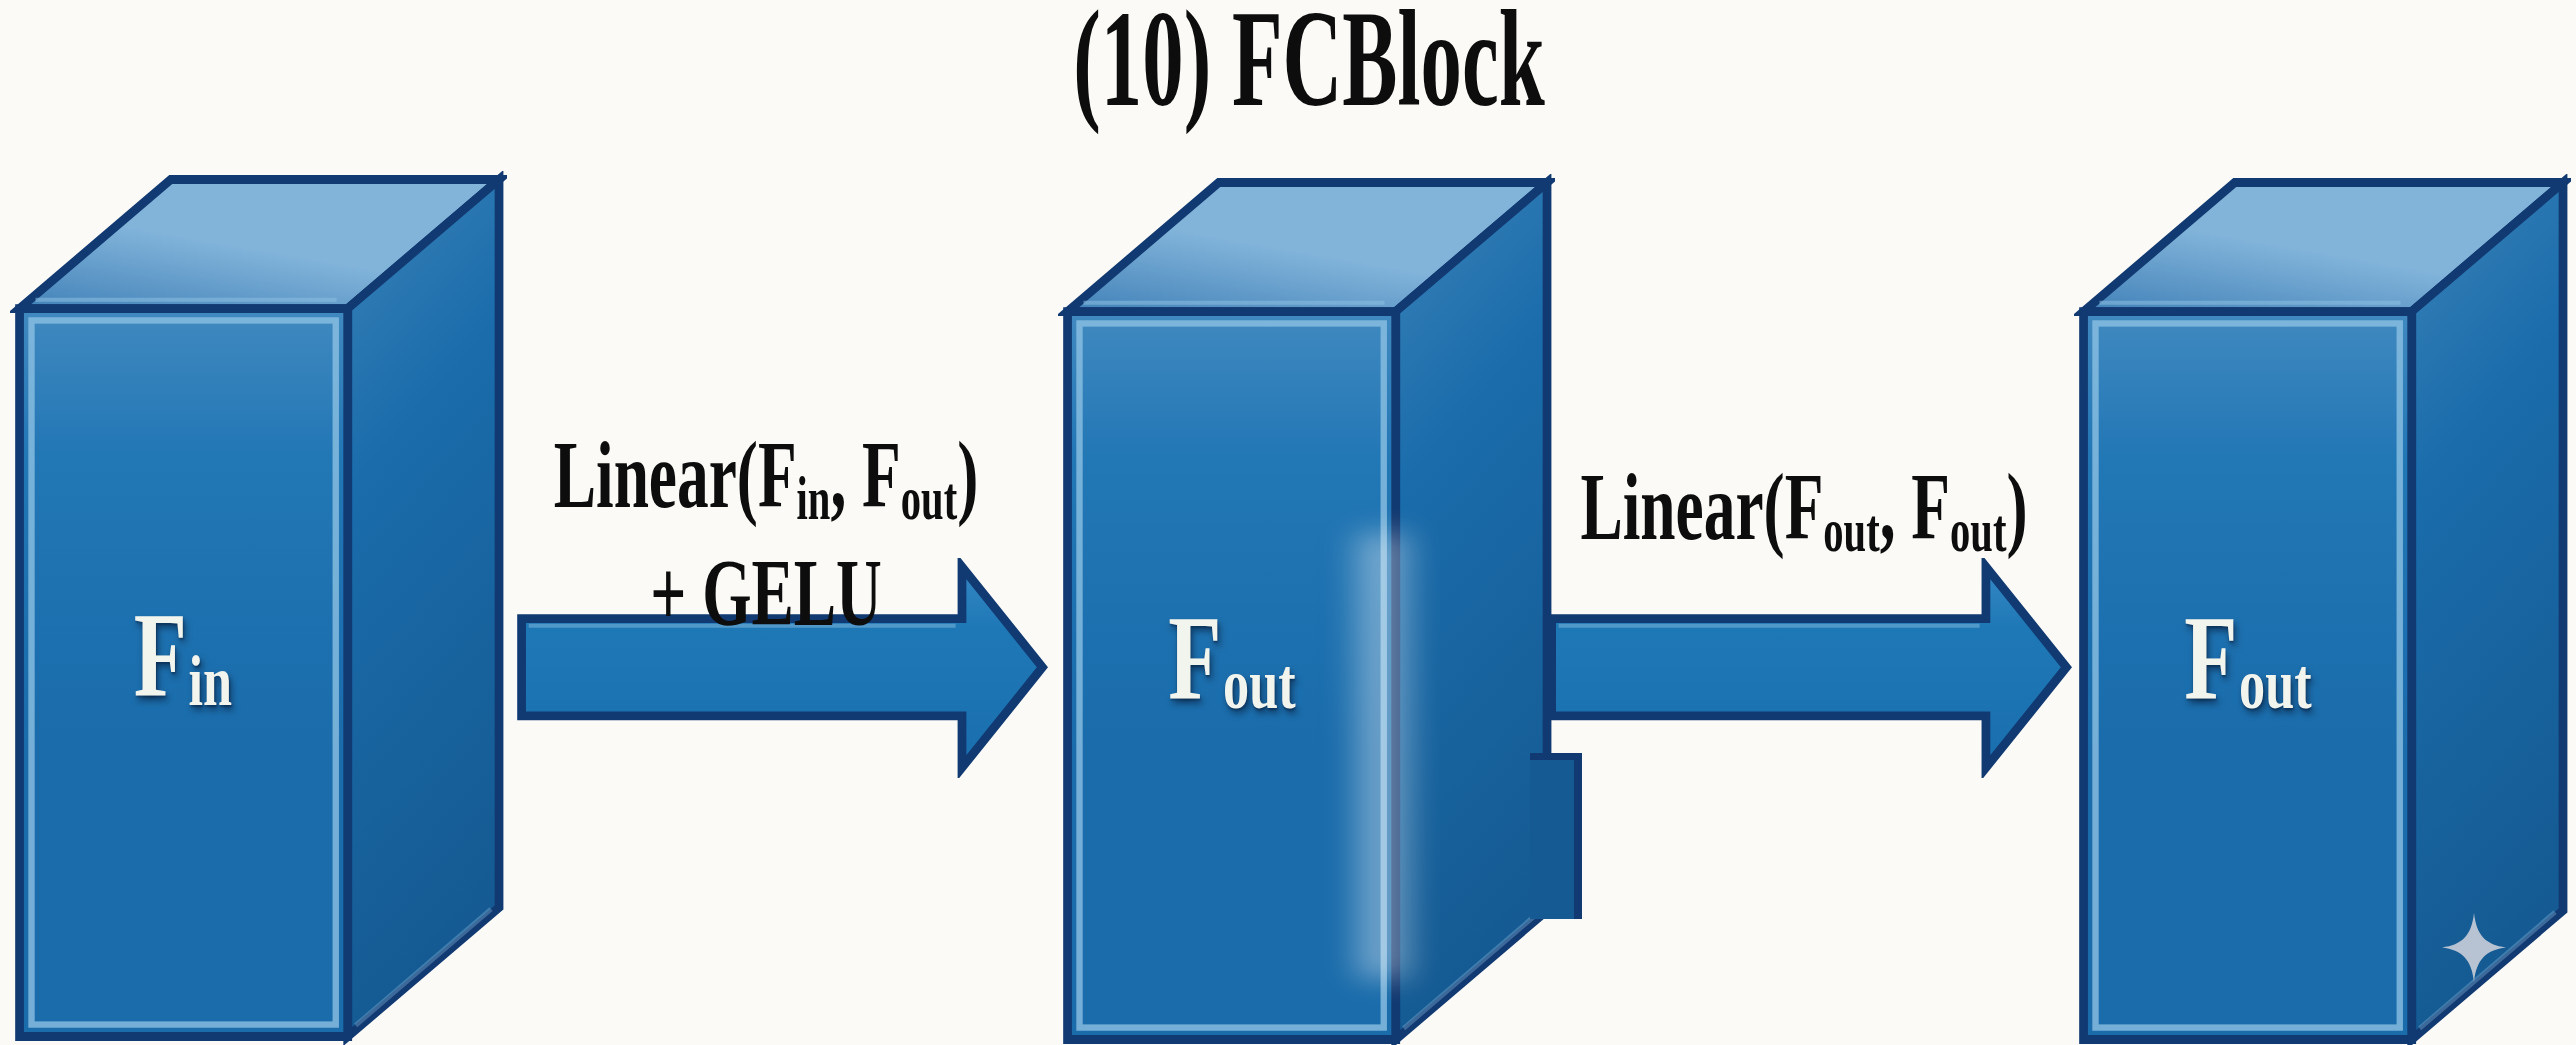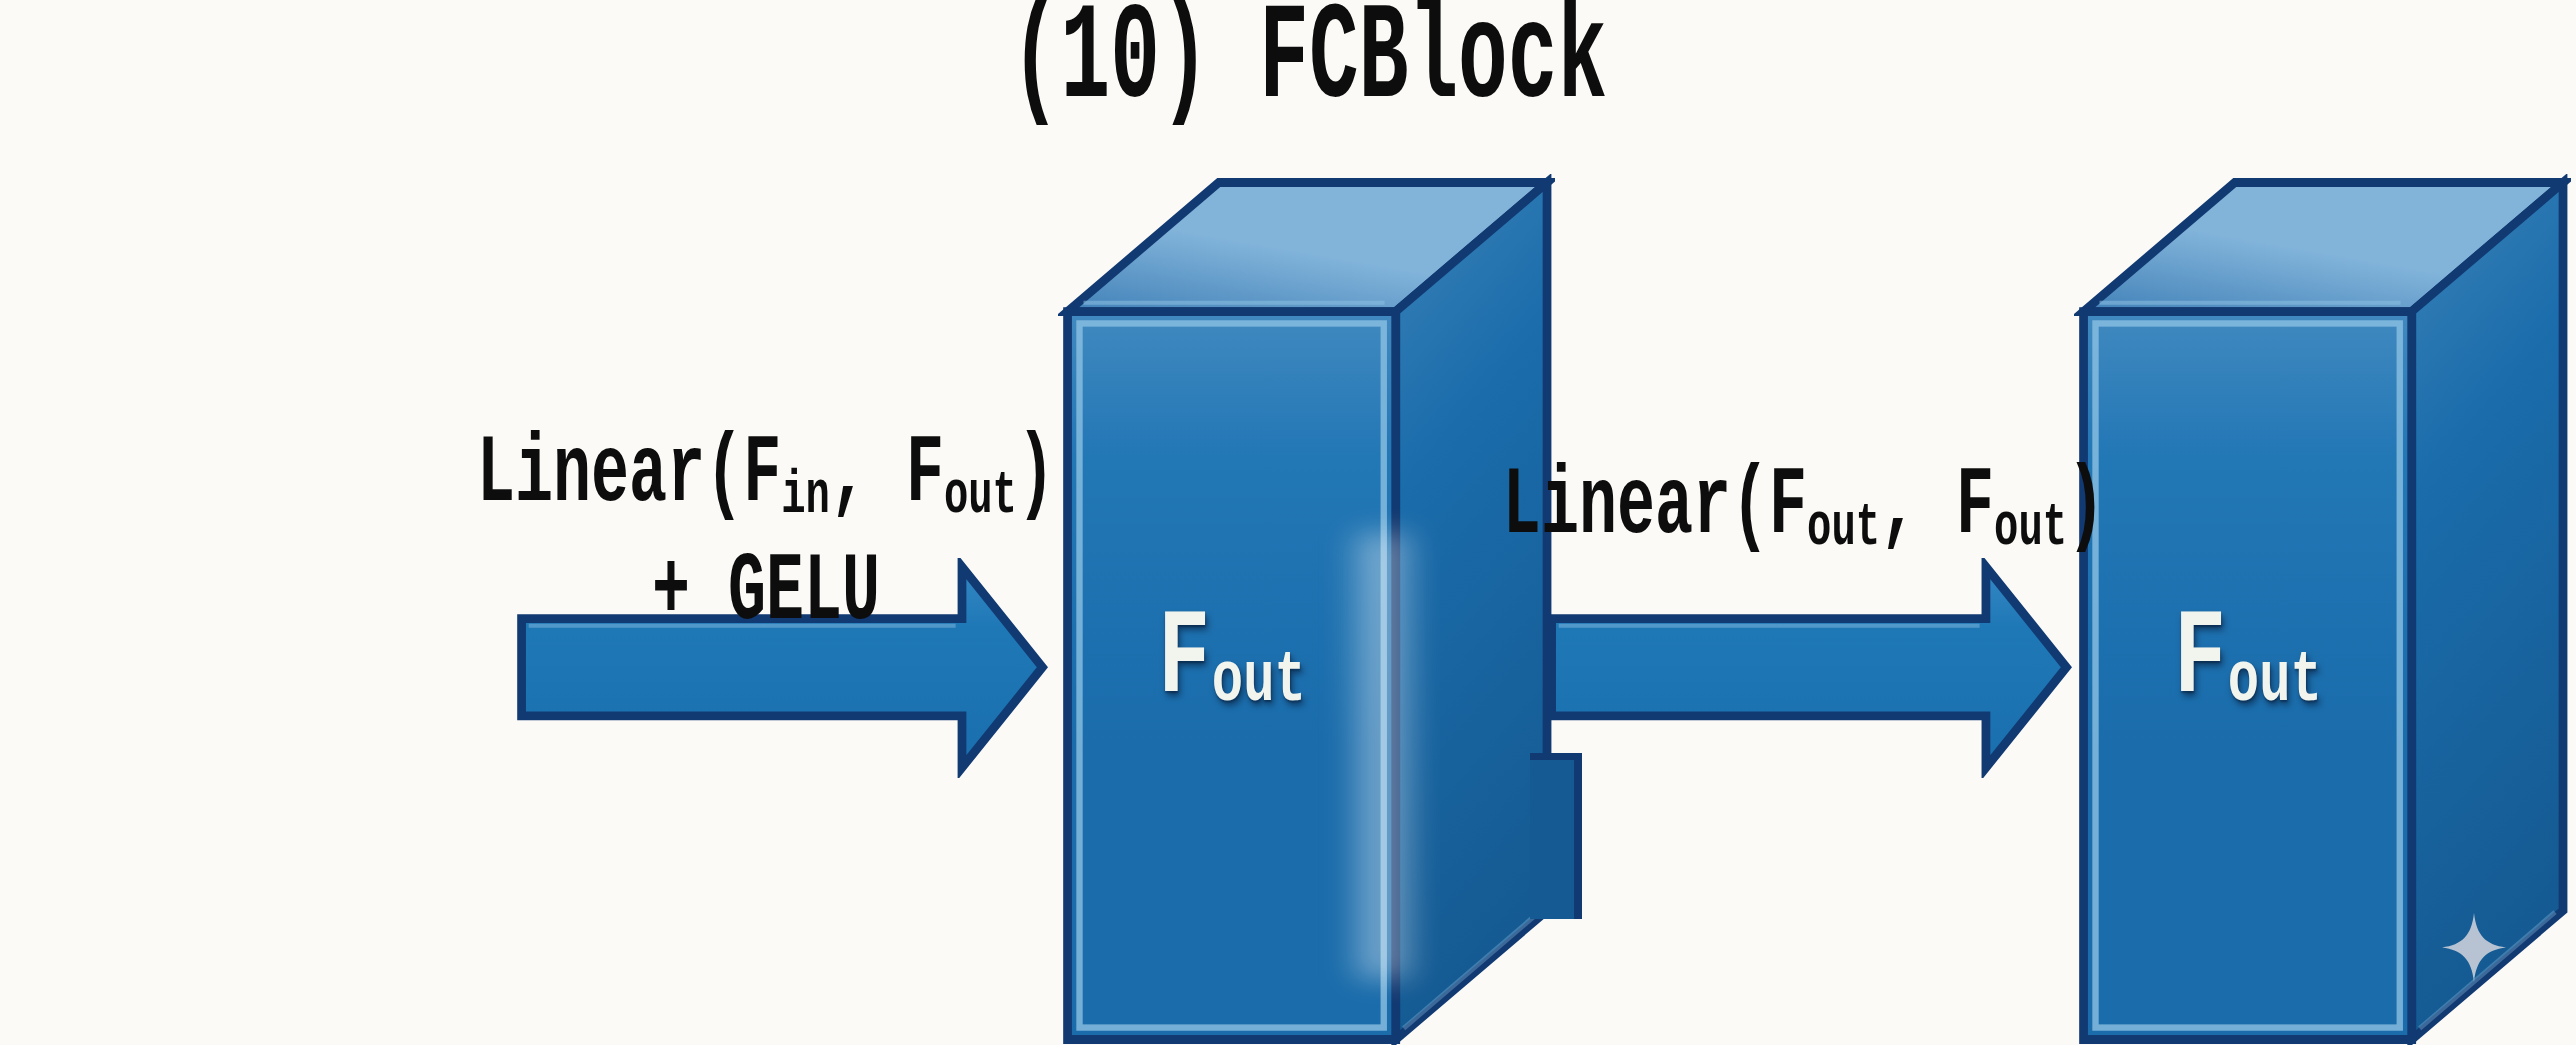--- a/index.html
+++ b/index.html
@@ -19,21 +19,21 @@
     --text-color:#0d0d0d;
     --box-label-color:#f2f4ee;
     --watermark-color:#c9ced8;
   }
   html,body{margin:0;padding:0;}
   .page{
     position:relative;
     width:2576px;height:1046px;
     background:var(--background);
     overflow:hidden;
-    font-family:Liberation Mono, monospace;
+    font-family:Liberation Serif, serif;
   }
   .title{
     position:absolute;
     left:1309px;top:-9.6px;
     font-size:138px;line-height:1;
     font-weight:600;
     color:var(--text-color);
     transform:translateX(-50%) scaleX(0.60);
     transform-origin:50% 0;
     white-space:nowrap;
@@ -126,20 +126,33 @@
       <linearGradient id="gArrow" x1="0" y1="0" x2="0" y2="1">
         <stop offset="0" style="stop-color:var(--arrow-fill-light)"></stop>
         <stop offset="0.30" style="stop-color:var(--arrow-fill)"></stop>
         <stop offset="1" style="stop-color:var(--arrow-fill-deep)"></stop>
       </linearGradient>
     </defs>
   </svg>
 
   <div class="title">(10) FCBlock</div>
 
+  <div class="box" style="left:9.6px;top:171px;">
+    <svg width="497" height="874" viewBox="0 0 624 1096">
+      <polygon class="face top" points="12,172 202,10 614,10 424,172"></polygon>
+      <polygon class="face side" points="424,172 614,10 614,924 424,1086"></polygon>
+      <polygon class="face front" points="12,172 424,172 424,1086 12,1086"></polygon>
+      <rect class="bevel" x="27" y="187" width="382" height="884"></rect>
+      <line class="hl-top" x1="32" y1="161" x2="410" y2="161"></line>
+      <line class="hl-slant" x1="434" y1="1072" x2="604" y2="926"></line>
+    </svg>
+    <div class="blab">
+      <span>F</span><sub class="ss">in</sub>
+    </div>
+  </div>
 
   <div class="box" style="left:1058px;top:174px;">
     <div class="step"></div>
     <svg width="497" height="874" viewBox="0 0 624 1096">
       <polygon class="face top" points="12,172 202,10 614,10 424,172"></polygon>
       <polygon class="face side" points="424,172 614,10 614,924 424,1086"></polygon>
       <polygon class="face front" points="12,172 424,172 424,1086 12,1086"></polygon>
       <rect class="bevel" x="27" y="187" width="382" height="884"></rect>
       <line class="hl-top" x1="32" y1="161" x2="410" y2="161"></line>
       <line class="hl-slant" x1="434" y1="1072" x2="604" y2="926"></line>

